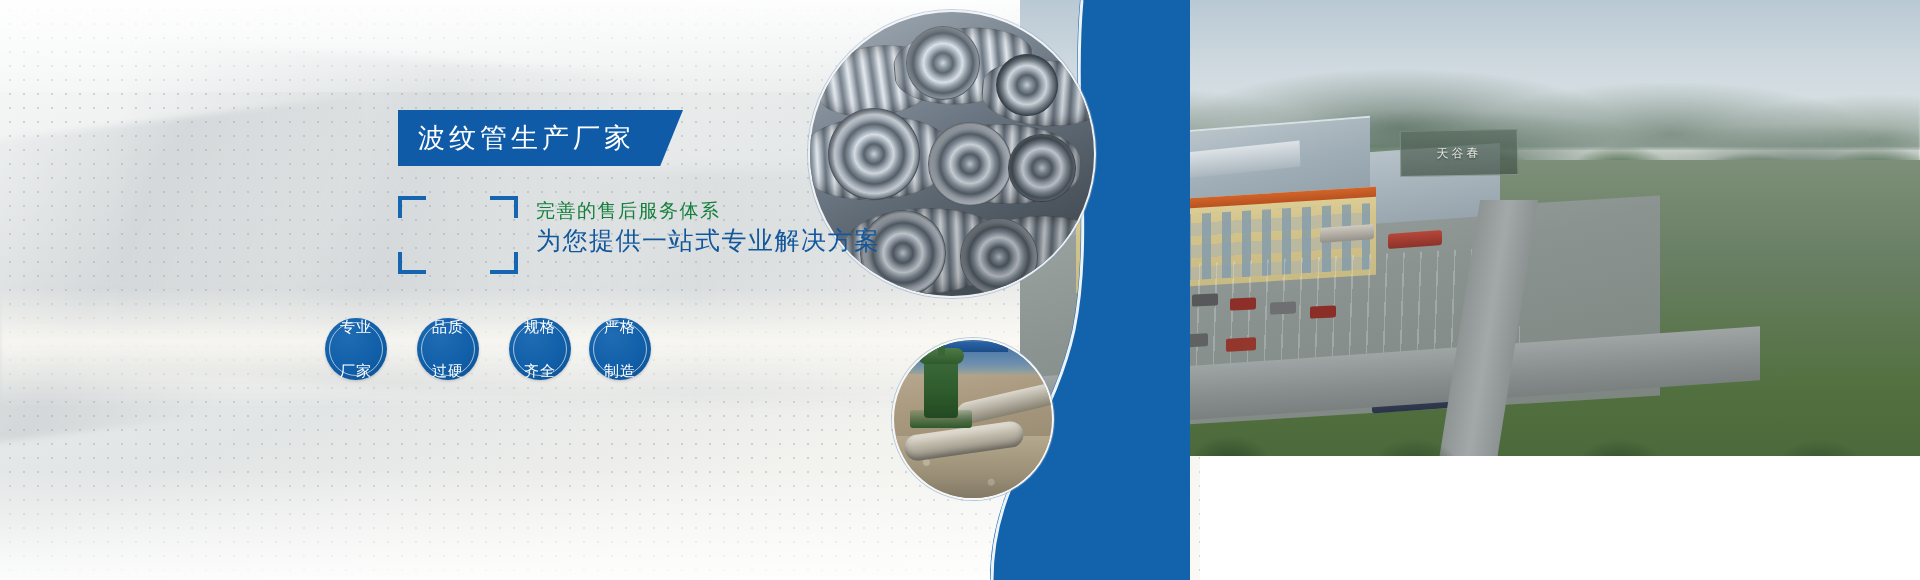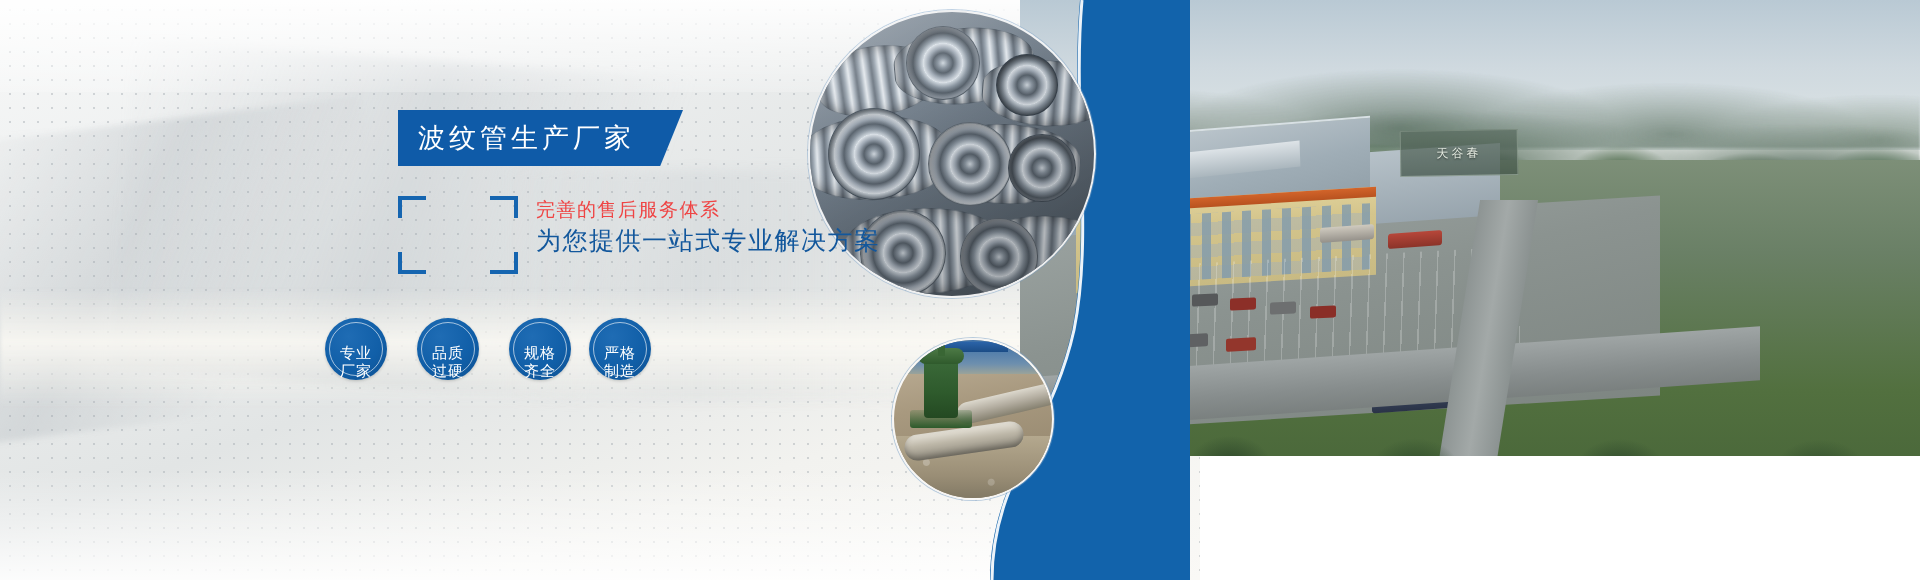--- a/index.html
+++ b/index.html
@@ -207,34 +207,34 @@
   .brk.bl { left:0px;  top:56px; border-left:4px solid #1565b0; border-bottom:4px solid #1565b0; }
   .brk.br { left:92px; top:56px; border-right:4px solid #1565b0; border-bottom:4px solid #1565b0; }
   .service-word {
     position:absolute; left:10px; top:8px; width:110px; height:64px;
     display:flex; align-items:center; justify-content:center;
     font-size:37px; letter-spacing:4px; color:#2a2f34; font-weight:400;
     font-family:"DejaVu Sans","Liberation Sans",sans-serif;
   }
   .service-lines { position:absolute; left:138px; top:2px; width:380px; }
   .line-small {
-    font-size:19px; color:#ef4444; letter-spacing:1.5px; line-height:26px;
-    font-family:Liberation Mono, monospace;
+    font-size:19px; color:#15803d; letter-spacing:1.5px; line-height:26px;
+    font-family:Liberation Sans, sans-serif;
   }
   .line-big {
     font-size:25px; color:#12579c; letter-spacing:1.5px; line-height:38px;
     font-family:Liberation Mono, monospace;
   }
 
   .badges { position:absolute; left:325px; top:318px; width:420px; height:100px; }
   .badge {
     position:absolute; width:62px; height:62px; border-radius:50%;
     background:radial-gradient(circle at 38% 30%, #1f6cb4 0%, #115fa8 55%, #0d4f90 100%);
     box-shadow:0 1px 3px rgba(0,0,0,.18);
-    display:flex; flex-direction:column; align-items:center; justify-content:flex-end;
+    display:flex; flex-direction:column; align-items:center; justify-content:space-between;
   }
   .badge::after{
     content:""; position:absolute; left:4px; top:4px; right:4px; bottom:4px;
     border-radius:50%; border:1px solid rgba(255,255,255,.62);
   }
   .badge b {
     display:block; font-weight:400; color:#ffffff; font-size:15px;
     line-height:18px; letter-spacing:1px; text-align:center;
     font-family:"DejaVu Sans","Liberation Sans",sans-serif;
   }

